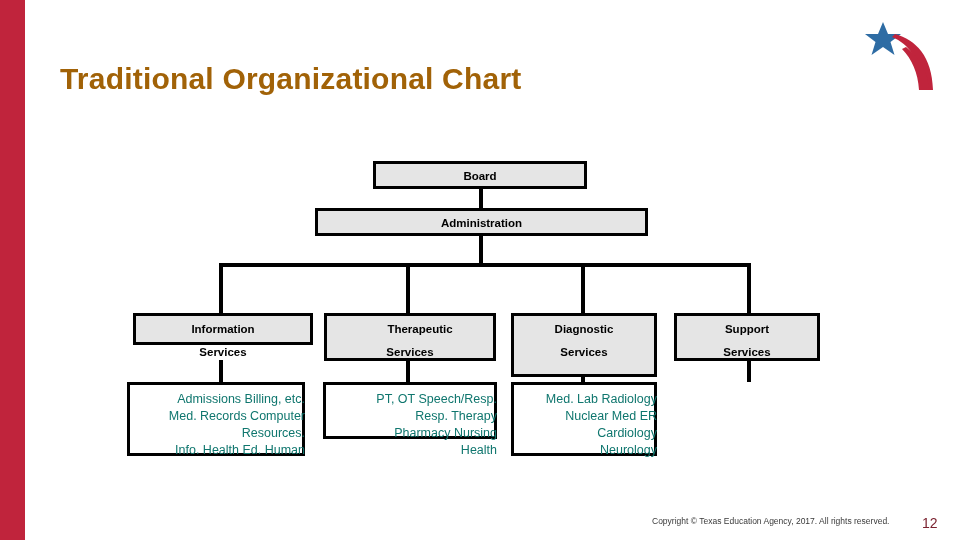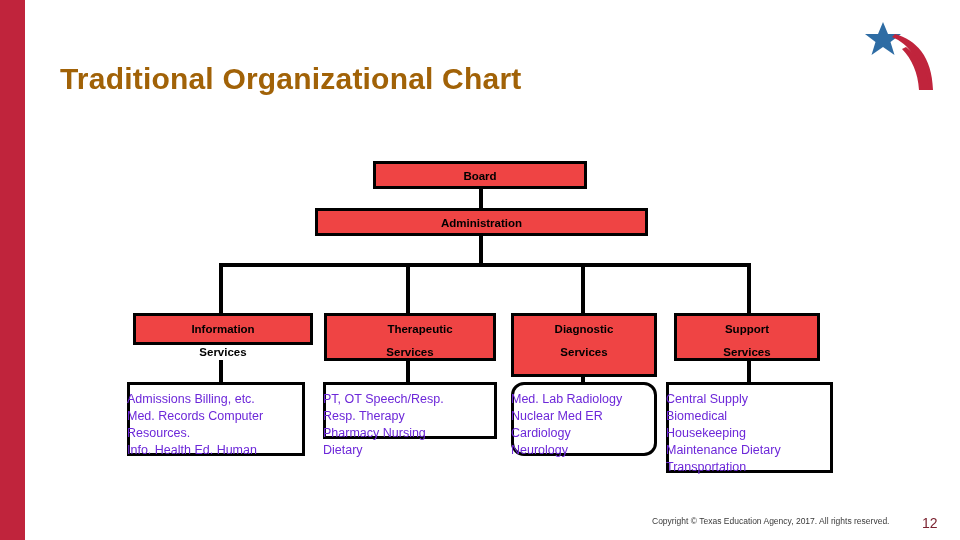--- a/index.html
+++ b/index.html
@@ -49,21 +49,21 @@
     top: 14px;
     width: 92px;
     height: 84px;
   }
 
   
   .node {
     position: absolute;
     box-sizing: border-box;
     border: 3px solid #000000;
-    background: #ef4444;
+    background: #e5e5e5;
     color: #000000;
     text-align: center;
     z-index: 3;
   }
   .node-title {
     font-size: 11.5px;
     font-weight: bold;
     line-height: 1.0;
   }
   .hdr-line {
@@ -81,22 +81,22 @@
     background: transparent;
     z-index: 3;
   }
   .detail-text {
     position: absolute;
     left: -3px;
     right: -3px;
     top: 6px;
     font-size: 12.5px;
     line-height: 17px;
-    color: #6d28d9;
-    text-align: left;
+    color: #0f766e;
+    text-align: right;
   }
 
   
   .vline {
     position: absolute;
     width: 4px;
     background: #000000;
     z-index: 1;
   }
   .hline {
@@ -191,39 +191,30 @@
       <div>Resources.</div>
       <div>Info. Health Ed. Human</div>
     </div>
   </div>
 
   <div class="detail" style="left:323px; top:382px; width:174px; height:57px;">
     <div class="detail-text">
       <div>PT, OT Speech/Resp.</div>
       <div>Resp. Therapy</div>
       <div>Pharmacy Nursing</div>
-      <div>Dietary</div>
+      <div>Health</div>
     </div>
   </div>
 
-  <div class="detail" style="left:511px; top:382px; width:146px; height:74px;border-radius:13px;">
+  <div class="detail" style="left:511px; top:382px; width:146px; height:74px;">
     <div class="detail-text">
       <div>Med. Lab  Radiology</div>
       <div>Nuclear Med  ER</div>
       <div>Cardiology</div>
       <div>Neurology</div>
     </div>
   </div>
 
-  <div class="detail" style="left:666px; top:382px; width:167px; height:91px;">
-    <div class="detail-text">
-      <div>Central Supply</div>
-      <div>Biomedical</div>
-      <div>Housekeeping</div>
-      <div>Maintenance Dietary</div>
-      <div>Transportation</div>
-    </div>
-  </div>
 
   <div class="copyright">Copyright © Texas Education Agency, 2017. All rights reserved.</div>
   <div class="page-number">12</div>
 
 </div>
 
 </body></html>

